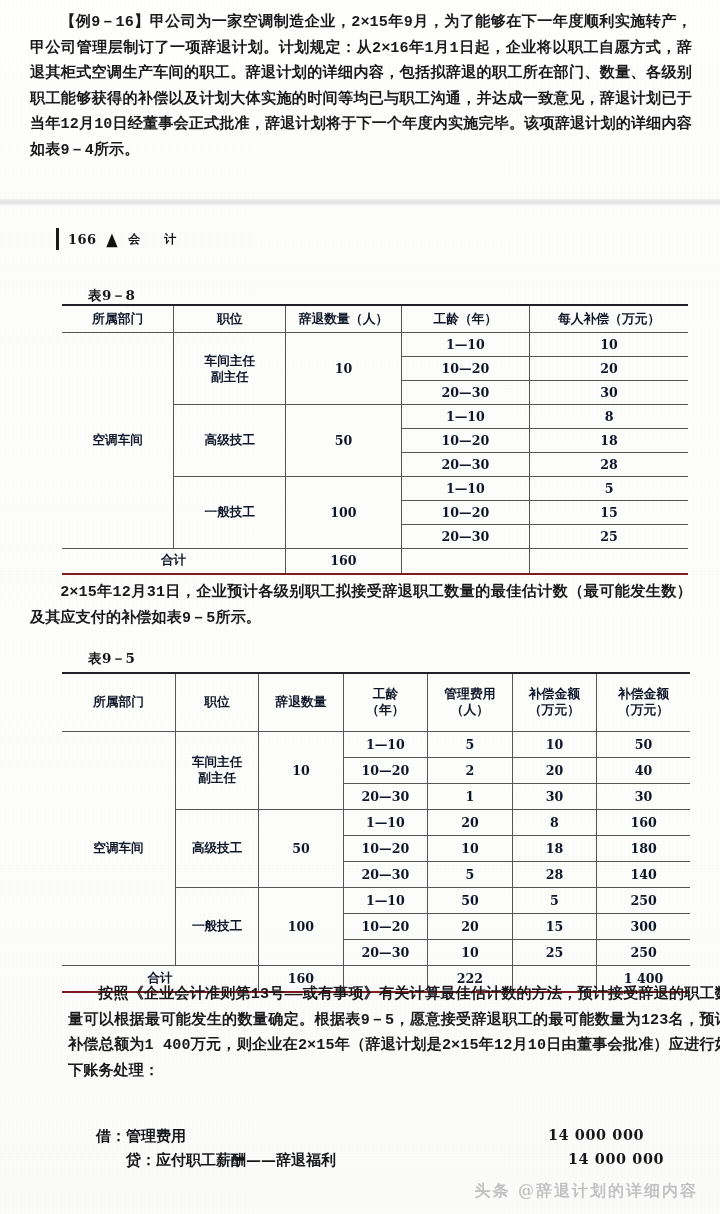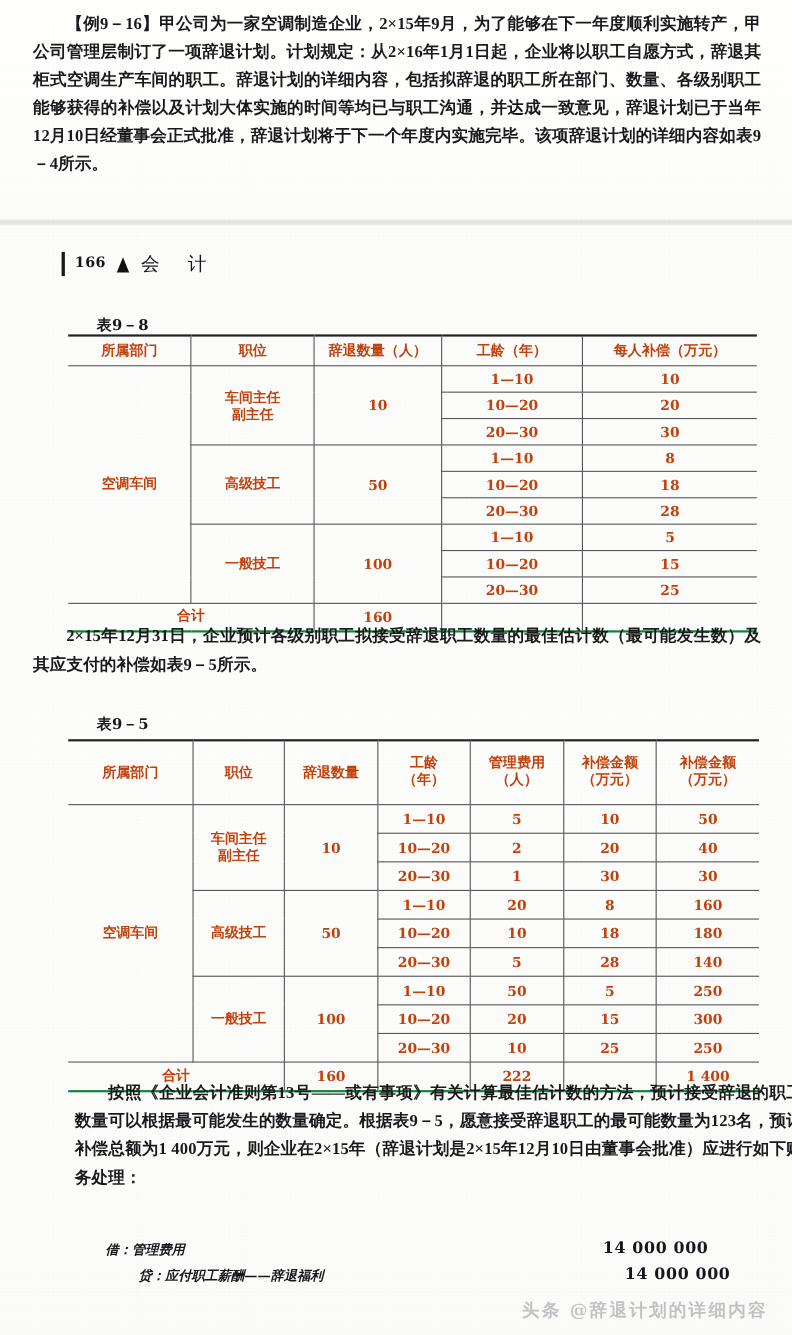--- a/index.html
+++ b/index.html
@@ -27,74 +27,73 @@
     padding:10px 28px 0 30px; box-sizing:border-box;
   }
   .divider-band{
     position:absolute; left:0; top:198px; width:720px; height:8px;
     background:linear-gradient(180deg,#ffffff 0%,#e3e3e3 40%,#e8e8e8 70%,#ffffff 100%);
   }
   p.body-text{
     margin:0; font-size:15.1px; line-height:25.6px;
     letter-spacing:.1px; text-align:justify; text-justify:inter-ideograph;
     color:#1a1a1d;
-    font-family:Liberation Serif, serif;
+    font-family:Liberation Mono, monospace;
     font-weight:600;
     text-indent:2em;
   }
 
   
   .running-head{
     position:absolute; left:56px; top:228px;
     display:flex; align-items:center; gap:9px;
     font-weight:700;
   }
   .rh-rule{
     width:3px; height:22px; background:#1a1a1d; display:block;
   }
   .rh-folio{ font-size:13px; letter-spacing:.4px; }
   .rh-mark{
     font-size:18px; font-weight:900; color:#111; line-height:1;
     transform:scaleX(.82);
   }
-  .rh-title{ font-size:17px; letter-spacing:10px; font-weight:400; }
+  .rh-title{ font-size:12px; letter-spacing:10px; font-weight:700; }
 
   
   .tbl-caption{
     position:absolute; font-size:13.5px; font-weight:700; letter-spacing:.4px;
   }
 
   
   .scan-table{
     position:absolute; border-collapse:collapse; table-layout:fixed;
-    font-size:12.6px; font-weight:600; color:#c2410c;
+    font-size:12.6px; font-weight:600; color:#0f172a;
   }
   .scan-table td,.scan-table th{
     border:1px solid #5d5d61;
     text-align:center; vertical-align:middle;
     padding:0 2px; font-weight:600;
     background:transparent;
   }
   .scan-table th{ font-weight:700; font-size:12.8px; }
   .scan-table .thead-row th{ height:28px; }
   .scan-table.t1 .thead-row th{ height:26px; }
   .scan-table .tb-top{ border-top:2px solid #232327; }
-  .scan-table .tb-bottom{ border-bottom:2px solid #15803d; }
+  .scan-table .tb-bottom{ border-bottom:2px solid #7f1d1d; }
   .scan-table .no-l{ border-left:none; }
   .scan-table .no-r{ border-right:none; }
   .scan-table .cell-two-line{ line-height:16px; }
 
   
   .scan-table td,.scan-table th{ border-color:#56565a; }
 
   
   .entry-line{
-    position:absolute; font-size:12px; font-weight:600; line-height:24px;
+    position:absolute; font-size:15px; font-weight:600; line-height:24px;
     white-space:pre;
-    font-style:italic;
   }
   .entry-amt{
     position:absolute; font-size:14.4px; font-weight:600; letter-spacing:.6px;
   }
   
   .watermark{
     position:absolute; right:22px; bottom:12px;
     font-size:16px; color:#b9b9bb; letter-spacing:2px; font-weight:700;
     opacity:.85; white-space:nowrap;
   }
@@ -188,21 +187,21 @@
 
     <tr style="height:25px;">
       <td class="tb-bottom no-l" colspan="2">合计</td>
       <td class="tb-bottom">160</td>
       <td class="tb-bottom"></td>
       <td class="tb-bottom no-r"></td>
     </tr>
   </tbody>
 </table>
 
-<div style="position:absolute; left:30px; top:567px; width:662px;">
+<div style="position:absolute; left:30px; top:580px; width:662px;">
   <p class="body-text">2×15年12月31日，企业预计各级别职工拟接受辞退职工数量的最佳估计数（最可能发生数）及其应支付的补偿如表9－5所示。</p>
 </div>
 
 <div class="tbl-caption" style="left:88px; top:650px;">表9－5</div>
 
 <table class="scan-table t2" style="left:62px; top:672px; width:628px;">
   <colgroup>
     <col style="width:90px">
       <col style="width:66px">
       <col style="width:67px">

